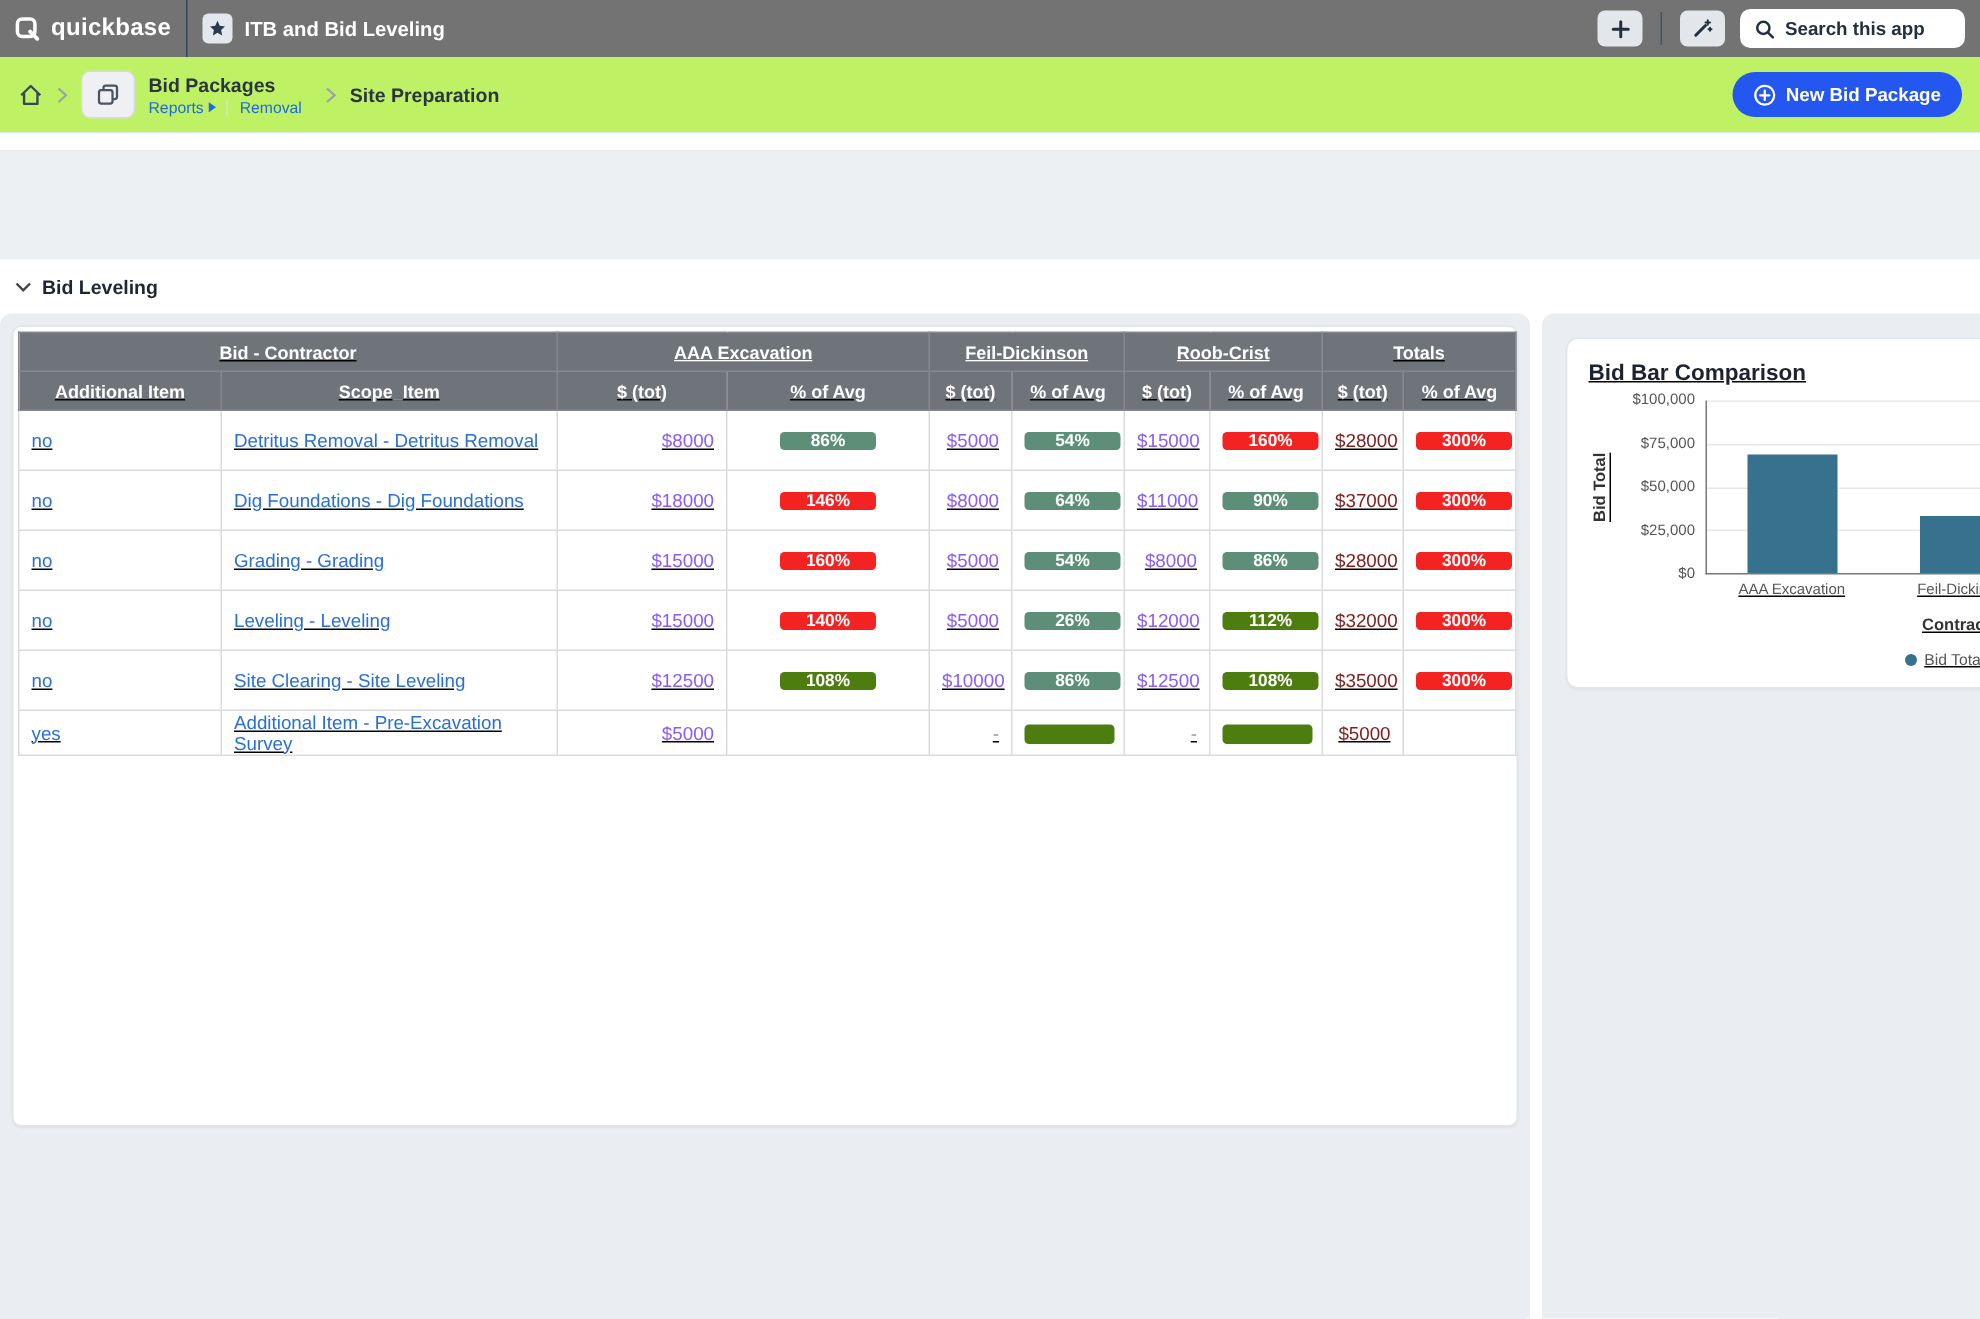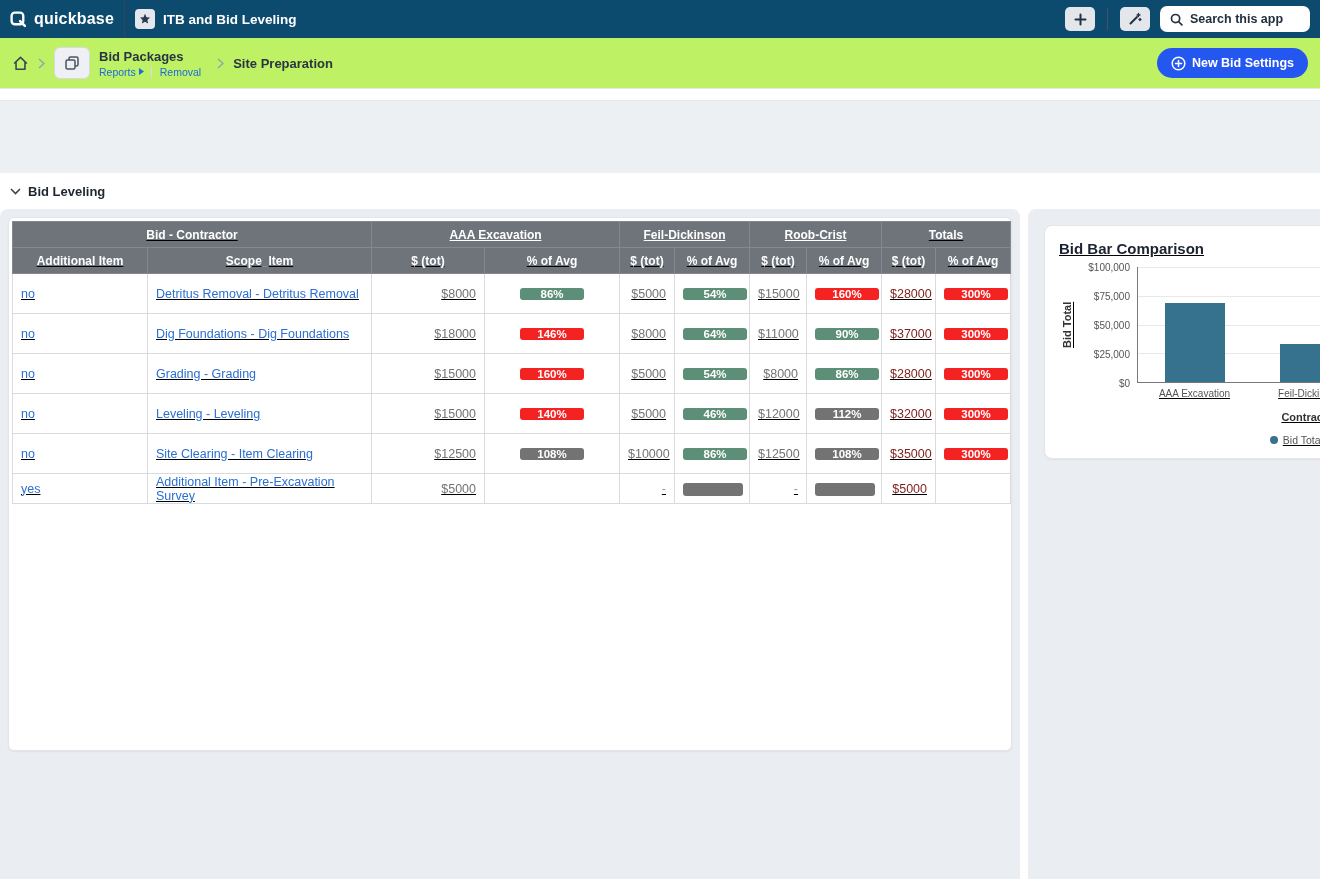--- a/index.html
+++ b/index.html
@@ -1,20 +1,20 @@
 <!DOCTYPE html>
 <html><head>
 <meta charset="utf-8">
 <style>
   * { box-sizing: border-box; margin: 0; padding: 0; }
   html,body { width:1320px; height:879px; overflow:hidden; background:#fff;
     font-family:"Liberation Sans", sans-serif; }
 
   
-  .topbar { height:38px; background:#0c4a6e; display:flex; align-items:center;
+  .topbar { height:38px; background:#737373; display:flex; align-items:center;
     padding:0 10px; gap:10px; color:#fff; }
   .brand { display:flex; align-items:center; gap:7px; cursor:pointer; }
   .brand-text { font-size:16px; font-weight:bold; letter-spacing:.2px; }
   .tb-divider { width:1px; height:38px; background:#35465a; }
   .appchip { display:flex; align-items:center; gap:8px; cursor:pointer; }
   .app-ic { width:20px; height:20px; border-radius:4px; background:#e4e8ee;
     display:flex; align-items:center; justify-content:center; color:#2b3a4d; font-size:12px; }
   .app-name { font-size:13.5px; font-weight:bold; }
   .tb-spacer { flex:1; }
   .tb-btn { width:30px; height:24px; border:none; border-radius:5px; background:#e3e7ec;
@@ -63,28 +63,28 @@
   .bidtable col.c1{width:135px}.bidtable col.c2{width:224px}.bidtable col.c3{width:113px}
   .bidtable col.c4{width:135px}.bidtable col.c5{width:55px}.bidtable col.c6{width:75px}
   .bidtable col.c7{width:57px}.bidtable col.c8{width:75px}.bidtable col.c9{width:54px}
   .bidtable col.c10{width:75px}
   .bidtable th { background:#6f747b; color:#fff; border:1px solid #85898f;
     height:26px; font-size:12px; font-weight:bold; text-align:center; }
   .bidtable th.link { text-decoration:underline; cursor:pointer; }
   .bidtable td { border:1px solid #d9dbde; background:#fff; height:40px; padding:0 8px; }
   .bidtable tbody tr:last-child td { height:30px; }
   td.left { text-align:left; color:#2a6fd3; cursor:pointer; }
-  td.amt { text-align:right; color:#737373; cursor:pointer; }
+  td.amt { text-align:right; color:#8b5cf6; cursor:pointer; }
   td.amt.total { color:#7f1d1d; cursor:default; }
   td.amt.dash { color:#999; cursor:default; }
   td.pctcell { text-align:center; }
   .pill { display:inline-block; min-width:64px; padding:0 6px; border-radius:3px;
     color:#fff; font-size:11.5px; font-weight:bold; text-align:center; vertical-align:middle; }
   .pill.green { background:#5d8e78; }
-  .pill.sage  { background:#737373; }
+  .pill.sage  { background:#4d7c0f; }
   .pill.red   { background:#f52222; }
   .pill.empty { height:13px; min-width:60px; padding:0; }
 
   
   .chartcard { background:#fff; border:1px solid #e4e7ea; border-radius:8px;
     box-shadow:0 1px 2px rgba(0,0,0,.05); width:470px; padding:14px 14px 12px 14px; }
   .charttitle { font-size:15px; font-weight:bold; color:#1c2330; margin-bottom:10px; }
   .chartbody { display:flex; }
   .ylab { width:16px; height:116px; display:flex; align-items:center; justify-content:center;
     writing-mode:vertical-rl; transform:rotate(180deg); font-size:11px; font-weight:bold; color:#333; }
@@ -177,21 +177,21 @@
   </div>
   <svg class="chev" width="7" height="11" viewBox="0 0 7 11">
       <path d="M1 1 L6 5.5 L1 10" fill="none" stroke="#9aa1a9" stroke-width="1.5"></path>
     </svg>
   <div class="currentpage">Site Preparation</div>
   <button class="newbtn">
     <svg width="15" height="15" viewBox="0 0 15 15">
       <circle cx="7.5" cy="7.5" r="6.3" fill="none" stroke="#fff" stroke-width="1.5"></circle>
       <path d="M7.5 4.4v6.2M4.4 7.5h6.2" stroke="#fff" stroke-width="1.5" stroke-linecap="round"></path>
     </svg>
-    <span>New Bid Settings</span>
+    <span>New Bid Package</span>
   </button>
 </div>
 
 <div class="strip"></div>
 <div class="grayband"></div>
 
 <div class="sectionhead">
   <svg width="11" height="7" viewBox="0 0 11 7">
       <path d="M1 1 L5.5 5.5 L10 1" fill="none" stroke="#444" stroke-width="1.6"></path>
     </svg>
@@ -271,29 +271,29 @@
               <td class="pctcell"><span class="pill green">86%</span></td>
               <td class="amt total">$28000</td>
               <td class="pctcell"><span class="pill red">300%</span></td>
             </tr>
             <tr>
               <td class="left">no</td>
               <td class="left">Leveling - Leveling</td>
               <td class="amt">$15000</td>
               <td class="pctcell"><span class="pill red">140%</span></td>
               <td class="amt">$5000</td>
-              <td class="pctcell"><span class="pill green">46%</span></td>
+              <td class="pctcell"><span class="pill green">26%</span></td>
               <td class="amt">$12000</td>
               <td class="pctcell"><span class="pill sage">112%</span></td>
               <td class="amt total">$32000</td>
               <td class="pctcell"><span class="pill red">300%</span></td>
             </tr>
             <tr>
               <td class="left">no</td>
-              <td class="left">Site Clearing - Item Clearing</td>
+              <td class="left">Site Clearing - Site Leveling</td>
               <td class="amt">$12500</td>
               <td class="pctcell"><span class="pill sage">108%</span></td>
               <td class="amt">$10000</td>
               <td class="pctcell"><span class="pill green">86%</span></td>
               <td class="amt">$12500</td>
               <td class="pctcell"><span class="pill sage">108%</span></td>
               <td class="amt total">$35000</td>
               <td class="pctcell"><span class="pill red">300%</span></td>
             </tr>
             <tr>

